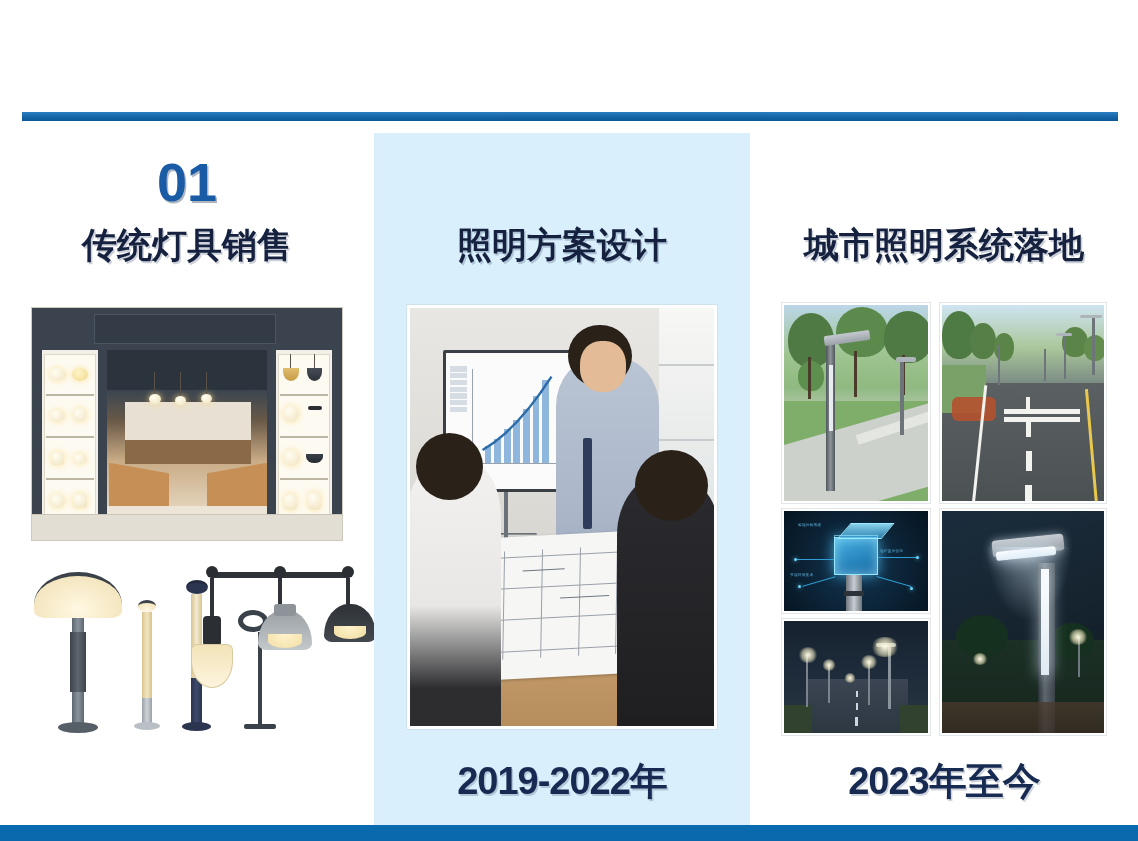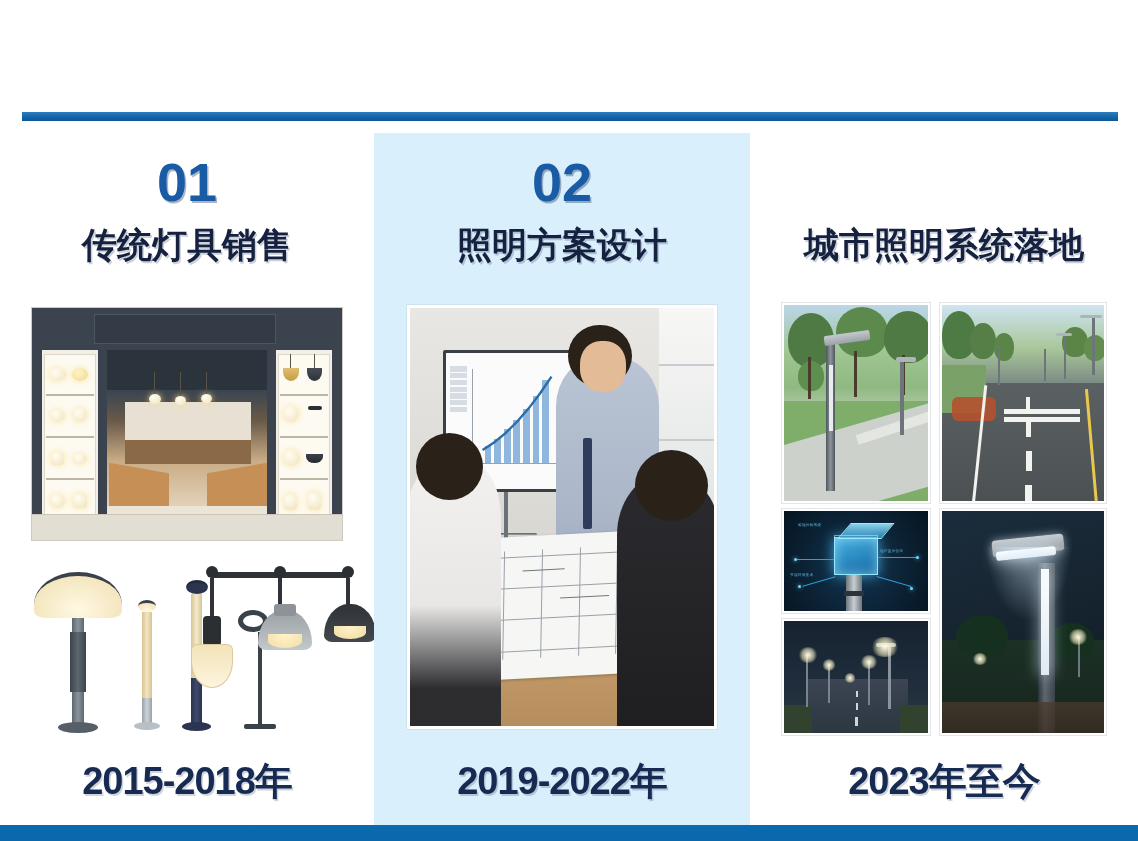--- a/index.html
+++ b/index.html
@@ -413,25 +413,23 @@
           <div class="pend-cap" style="left:-7px;top:52px;width:18px;height:30px;border-radius:4px;background:#2b2f34;"></div>
           <div class="pend-bell" style="left:-19px;top:80px;width:42px;height:44px;background:linear-gradient(180deg,#f3e3b9,#fcf4dd);border:1px solid #d9c99f;"></div>
           <div class="pend-bell" style="left:48px;top:46px;width:54px;height:40px;background:linear-gradient(180deg,#9aa0a4,#c3c8cb);border-radius:50% 50% 16% 16% / 88% 88% 18% 18%;"></div>
           <div class="pend-bell" style="left:58px;top:70px;width:34px;height:14px;background:radial-gradient(ellipse at 50% 0,#fff3cd,#f2dfa6);border-radius:0 0 50% 50%;"></div>
           <div class="pend-cap" style="left:64px;top:40px;width:22px;height:12px;background:#8d9398;border-radius:3px;"></div>
           <div class="pend-bell" style="left:114px;top:40px;width:52px;height:38px;background:linear-gradient(180deg,#2f3338,#43484e);border-radius:50% 50% 16% 16% / 88% 88% 18% 18%;"></div>
           <div class="pend-bell" style="left:124px;top:62px;width:32px;height:13px;background:radial-gradient(ellipse at 50% 0,#fff3cd,#f0dca0);border-radius:0 0 50% 50%;"></div>
         </div>
       </div>
 
-      <div class="col-date">2015-2018年</div>
     </div>
 
     <div class="col col-2">
-      <div class="col-num">02</div>
       <div class="col-sub">照明方案设计</div>
 
       <div class="meeting">
         <div class="mt-wall"></div>
         <div class="mt-window">
           <div class="mt-window-bar" style="top:24%"></div>
           <div class="mt-window-bar" style="top:56%"></div>
           <div class="mt-window-bar" style="top:84%"></div>
         </div>
         <div class="mt-screen">

